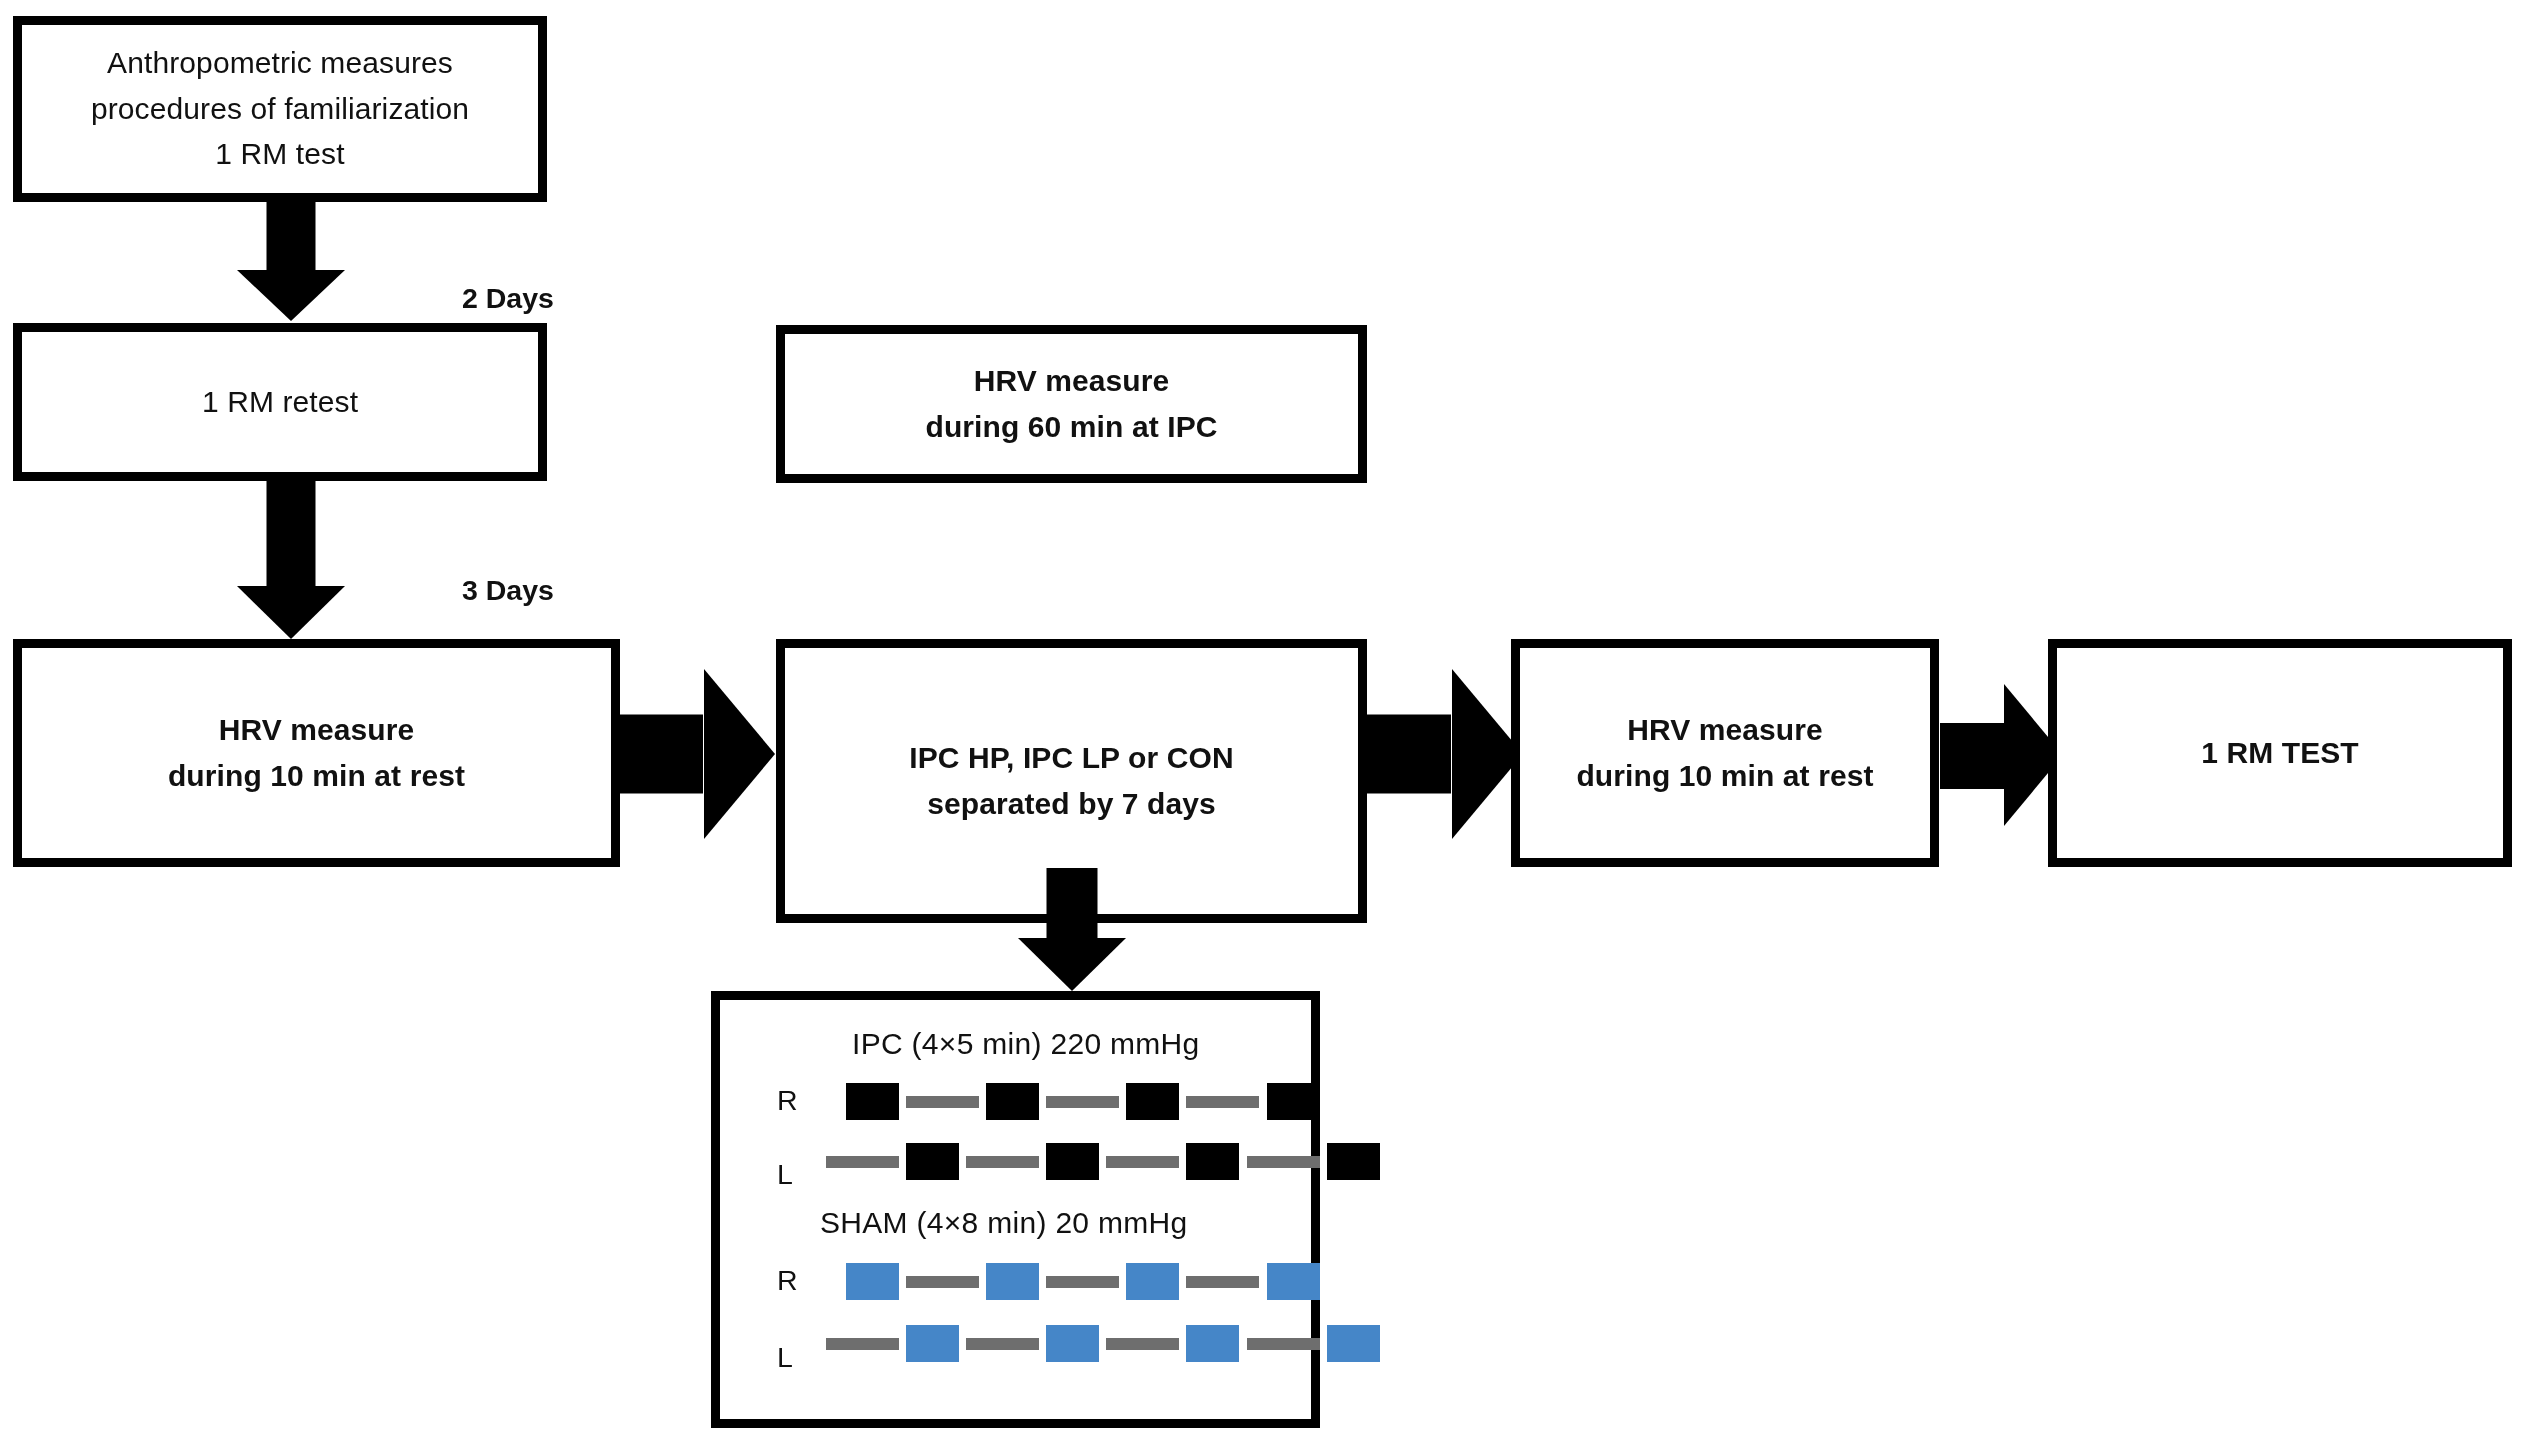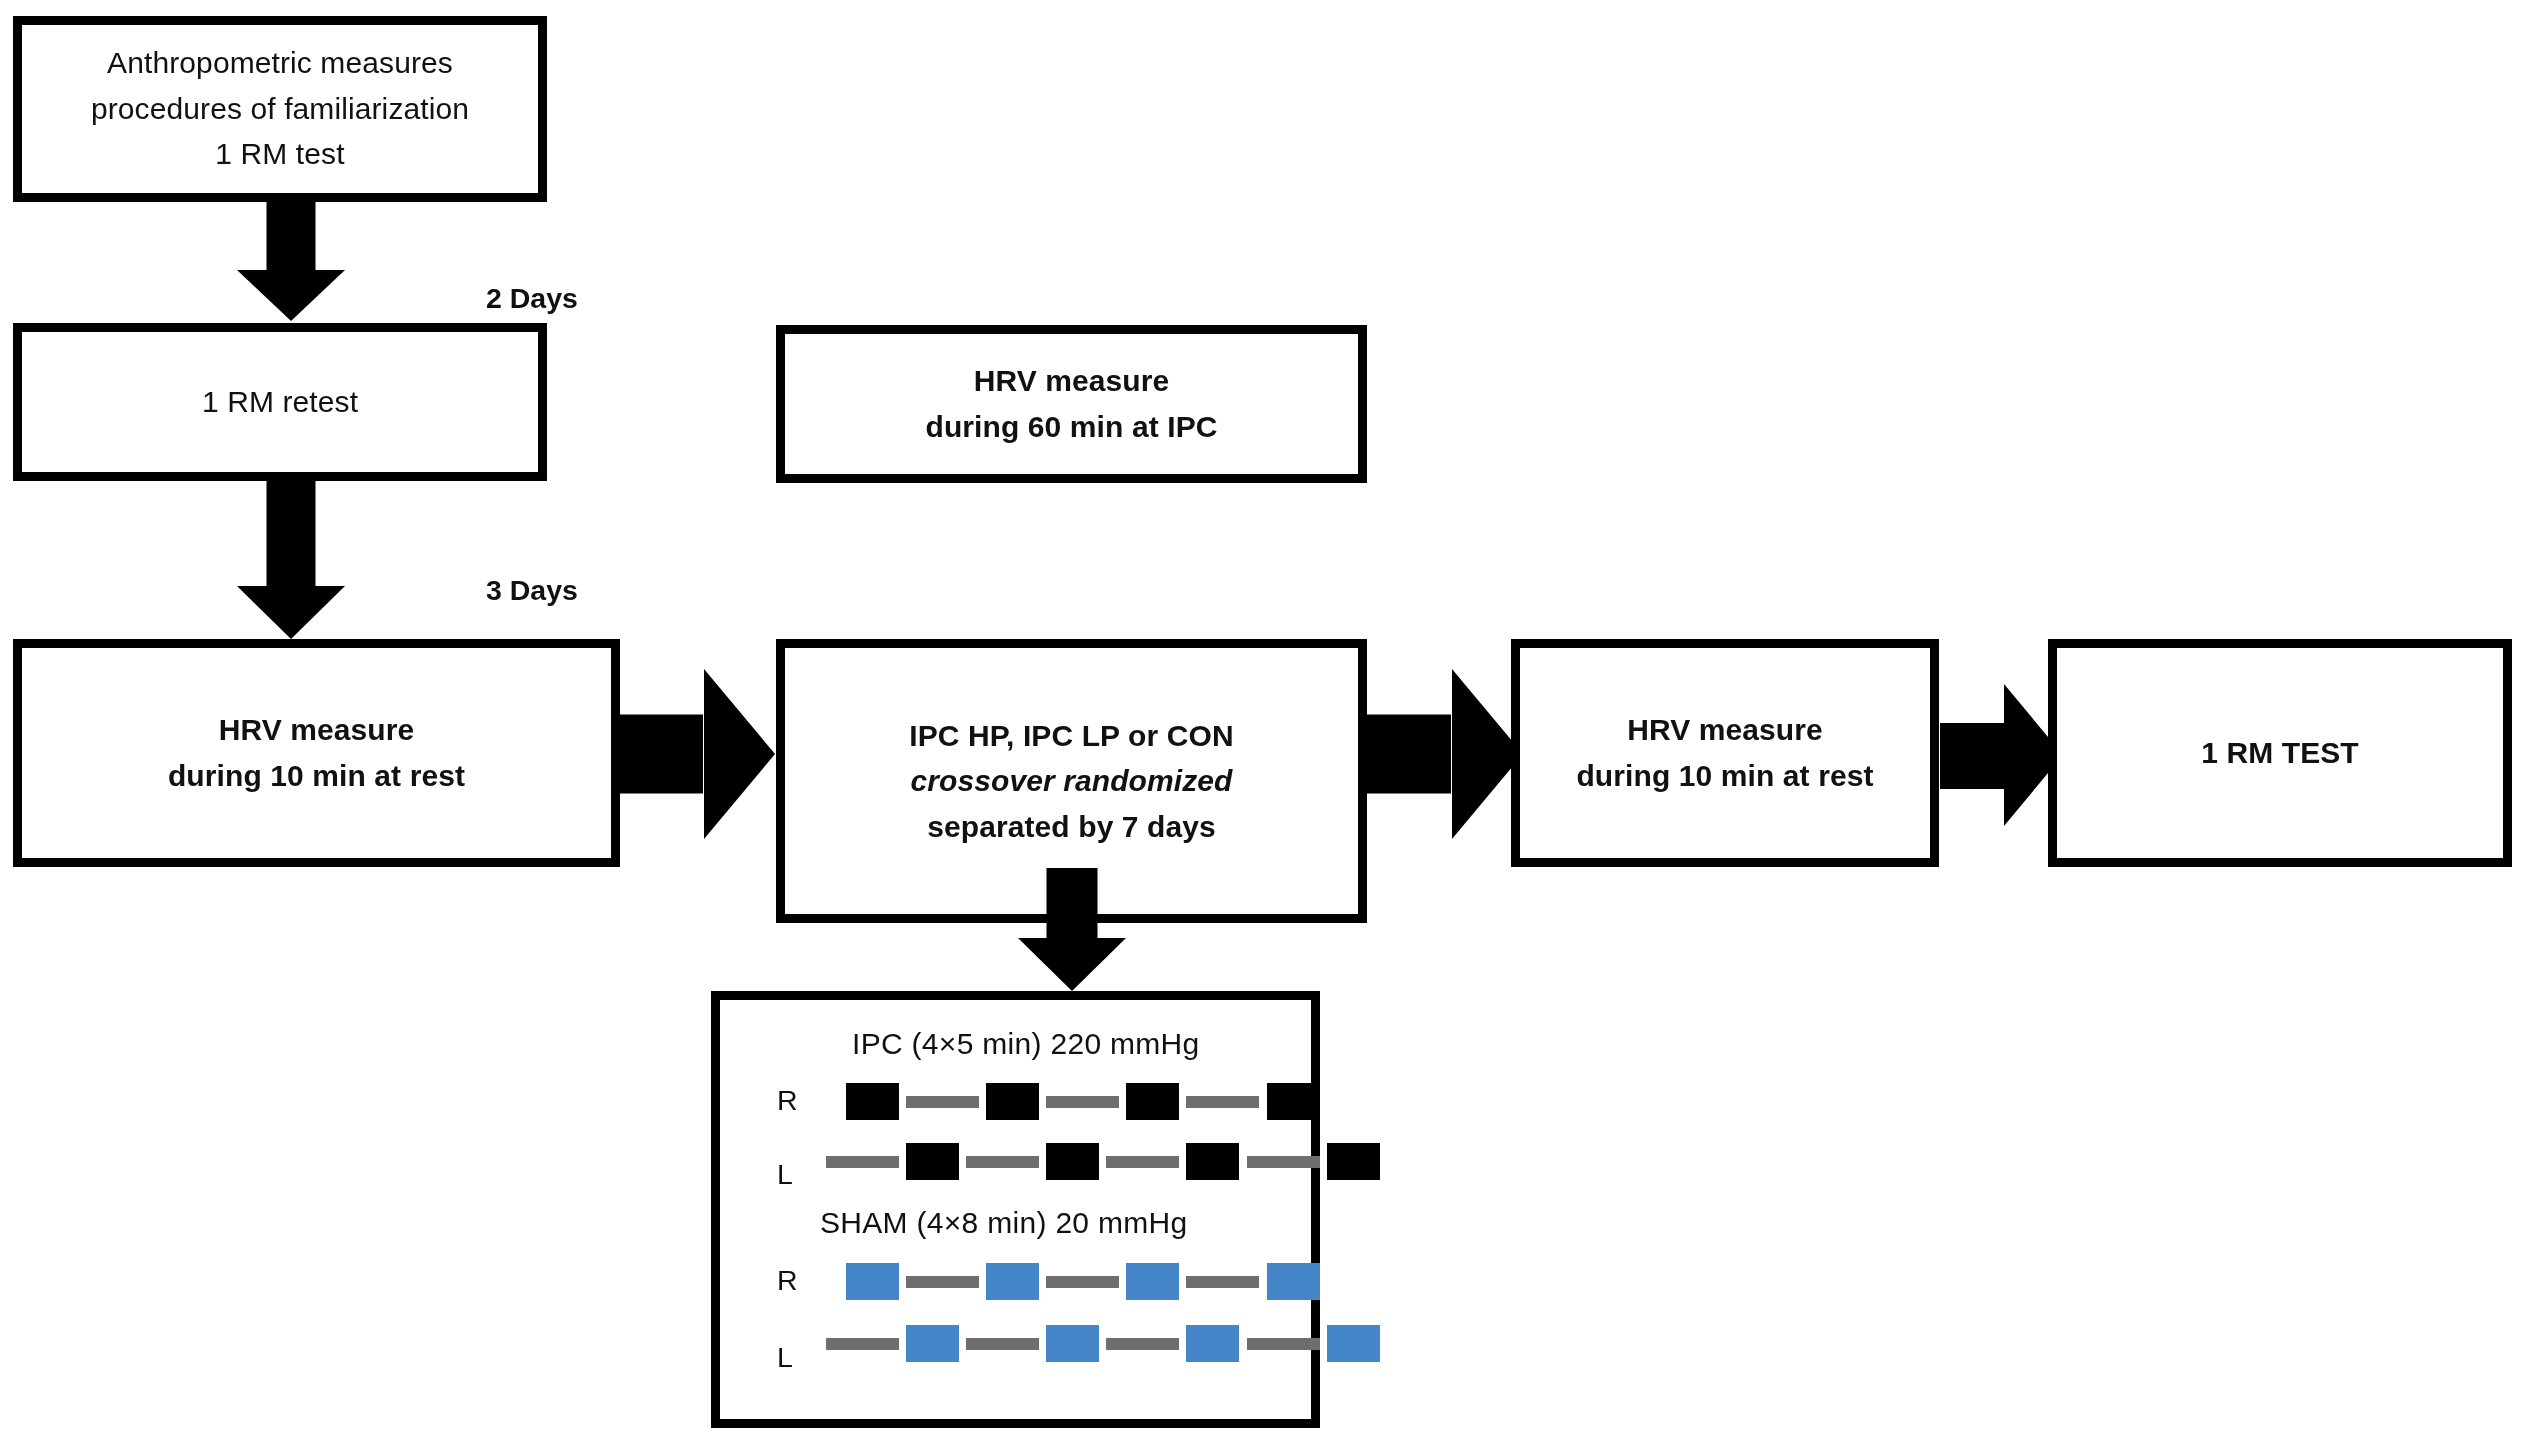--- a/index.html
+++ b/index.html
@@ -36,21 +36,20 @@
   .box.bold .ln{font-weight:bold;text-align:right;}
   .box .ital{font-style:italic;font-weight:bold;}
 
   
   .daylabel{
     position:absolute;
     font-size:28.5px;
     font-weight:bold;
     color:#111111;
     white-space:nowrap;
-    margin-left:24px;
   }
 
   
   .arrow-down{position:absolute;}
   .arrow-down .shaft{
     position:absolute;
     left:50%;
     transform:translateX(-50%);
     top:0;
     background:#000000;
@@ -156,21 +155,20 @@
     <span class="ln">during 10 min at rest</span>
   </div>
 
   <div class="arrow-right" style="left:619px; top:669px; width:156px; height:170px;">
     <div class="shaft" style="width:84px; height:79px;"></div>
     <div class="head" style="border-top-width:85px; border-bottom-width:85px; border-left-width:71px;"></div>
   </div>
 
   <div class="box bold" style="left:776px; top:639px; width:591px; height:284px;">
     <span class="ln">IPC HP,  IPC LP or CON</span>
-    <span class="ln ital">crossover randomized</span>
     <span class="ln">separated by 7 days</span>
   </div>
 
   <div class="arrow-right" style="left:1367px; top:669px; width:156px; height:170px;">
     <div class="shaft" style="width:84px; height:79px;"></div>
     <div class="head" style="border-top-width:85px; border-bottom-width:85px; border-left-width:71px;"></div>
   </div>
 
   <div class="box bold" style="left:1511px; top:639px; width:428px; height:228px;">
     <span class="ln">HRV measure</span>

